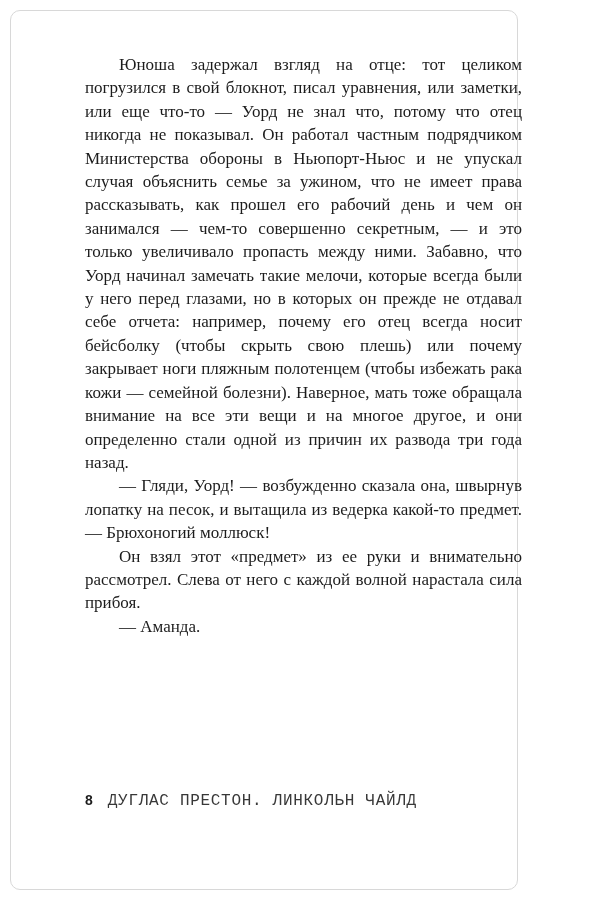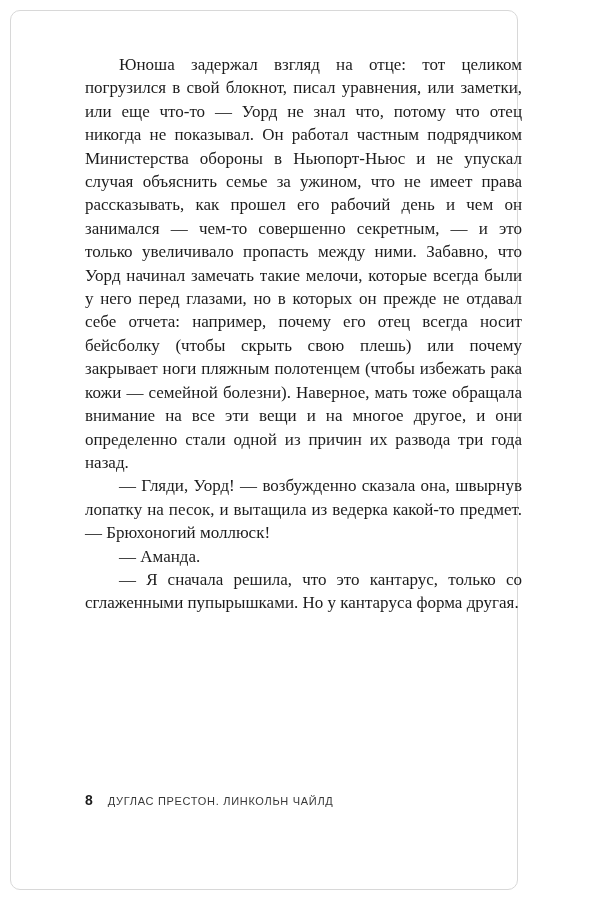--- a/index.html
+++ b/index.html
@@ -49,36 +49,37 @@
     align-items: baseline;
     gap: 15px;
     font-family: "Liberation Sans", "DejaVu Sans", sans-serif;
   }
   .pagenum {
     font-weight: bold;
     font-size: 14px;
     color: #1c1c1c;
   }
   .running-title {
-    font-size: 11px;
+    font-size: 16px;
     letter-spacing: 0.7px;
     color: #383838;
     text-transform: uppercase;
+    font-family: Liberation Mono, monospace;
   }
 </style>
 </head>
 <body>
 
 <div class="page">
   <div class="frame"></div>
 
   <div class="text-block">
     <p>Юноша задержал взгляд на отце: тот целиком погрузился в свой блокнот, писал уравнения, или заметки, или еще что-то — Уорд не знал что, потому что отец никогда не показывал. Он работал частным подрядчиком Министерства обороны в Ньюпорт-Ньюс и не упускал случая объяснить семье за ужином, что не имеет права рассказывать, как прошел его рабочий день и чем он занимался — чем-то совершенно секретным, — и это только увеличивало пропасть между ними. Забавно, что Уорд начинал замечать такие мелочи, которые всегда были у него перед глазами, но в которых он прежде не отдавал себе отчета: например, почему его отец всегда носит бейсболку (чтобы скрыть свою плешь) или почему закрывает ноги пляжным полотенцем (чтобы избежать рака кожи — семейной болезни). Наверное, мать тоже обращала внимание на все эти вещи и на многое другое, и они определенно стали одной из причин их развода три года назад.</p>
     <p>— Гляди, Уорд! — возбужденно сказала она, швырнув лопатку на песок, и вытащила из ведерка какой-то предмет. — Брюхоногий моллюск!</p>
+    <p>Он взял этот «предмет» из ее руки и внимательно рассмотрел. Слева от него с каждой волной нарастала сила прибоя.</p>
     <p>— Аманда.</p>
-    <p>— Я сначала решила, что это кантарус, только со сглаженными пупырышками. Но у кантаруса форма другая.</p>
   </div>
 
   <div class="footer">
     <span class="pagenum">8</span>
     <span class="running-title">ДУГЛАС ПРЕСТОН. ЛИНКОЛЬН ЧАЙЛД</span>
   </div>
 </div>
 
 </body></html>

